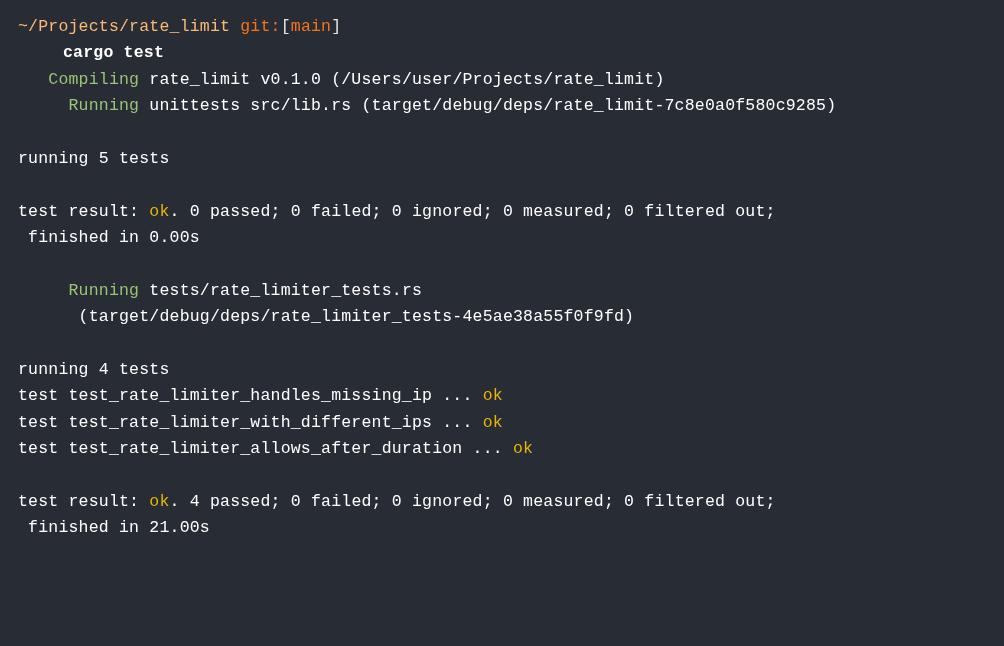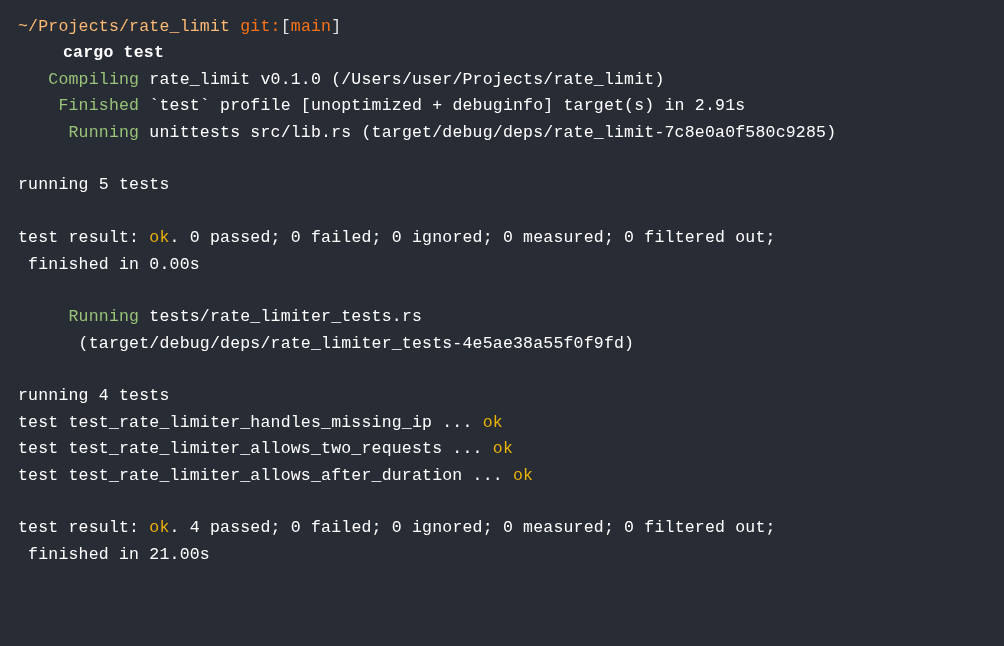--- a/index.html
+++ b/index.html
@@ -28,21 +28,20 @@
 <body>
 
 <div class="terminal">
 
   <div class="line"><span class="prompt-path">~/Projects/rate_limit</span> <span class="prompt-git">git:</span><span class="white">[</span><span class="prompt-git">main</span><span class="white">]</span></div>
 
   <div class="line bold">cargo test</div>
 
   <div class="line"><span class="bright-green">   Compiling</span><span class="dim"> rate_limit v0.1.0 (/Users/user/Projects/rate_limit)</span></div>
 
-  <div class="line"><span class="bright-green">    Finished</span><span class="dim"> `test` profile [unoptimized + debuginfo] target(s) in 2.91s</span></div>
 
   <div class="line"><span class="bright-green">     Running</span><span class="dim"> unittests src/lib.rs (target/debug/deps/rate_limit-7c8e0a0f580c9285)</span></div>
 
   <div class="line">&nbsp;</div>
 
   <div class="line dim">running 5 tests</div>
 
   <div class="line">&nbsp;</div>
 
   <div class="line"><span class="dim">test result: </span><span class="green">ok</span><span class="dim">. 0 passed; 0 failed; 0 ignored; 0 measured; 0 filtered out;</span></div>
@@ -51,21 +50,21 @@
   <div class="line">&nbsp;</div>
 
   <div class="line"><span class="bright-green">     Running</span><span class="dim"> tests/rate_limiter_tests.rs</span></div>
   <div class="line dim">      (target/debug/deps/rate_limiter_tests-4e5ae38a55f0f9fd)</div>
 
   <div class="line">&nbsp;</div>
 
   <div class="line dim">running 4 tests</div>
 
   <div class="line"><span class="dim">test test_rate_limiter_handles_missing_ip ... </span><span class="green">ok</span></div>
-  <div class="line"><span class="dim">test test_rate_limiter_allows_two_requests ... </span><span class="green">ok</span></div>
+  <div class="line"><span class="dim">test test_rate_limiter_with_different_ips ... </span><span class="green">ok</span></div>
   <div class="line"><span class="dim">test test_rate_limiter_allows_after_duration ... </span><span class="green">ok</span></div>
 
   <div class="line">&nbsp;</div>
 
   <div class="line"><span class="dim">test result: </span><span class="green">ok</span><span class="dim">. 4 passed; 0 failed; 0 ignored; 0 measured; 0 filtered out;</span></div>
   <div class="line dim"> finished in 21.00s</div>
 
 </div>
 
 </body></html>

